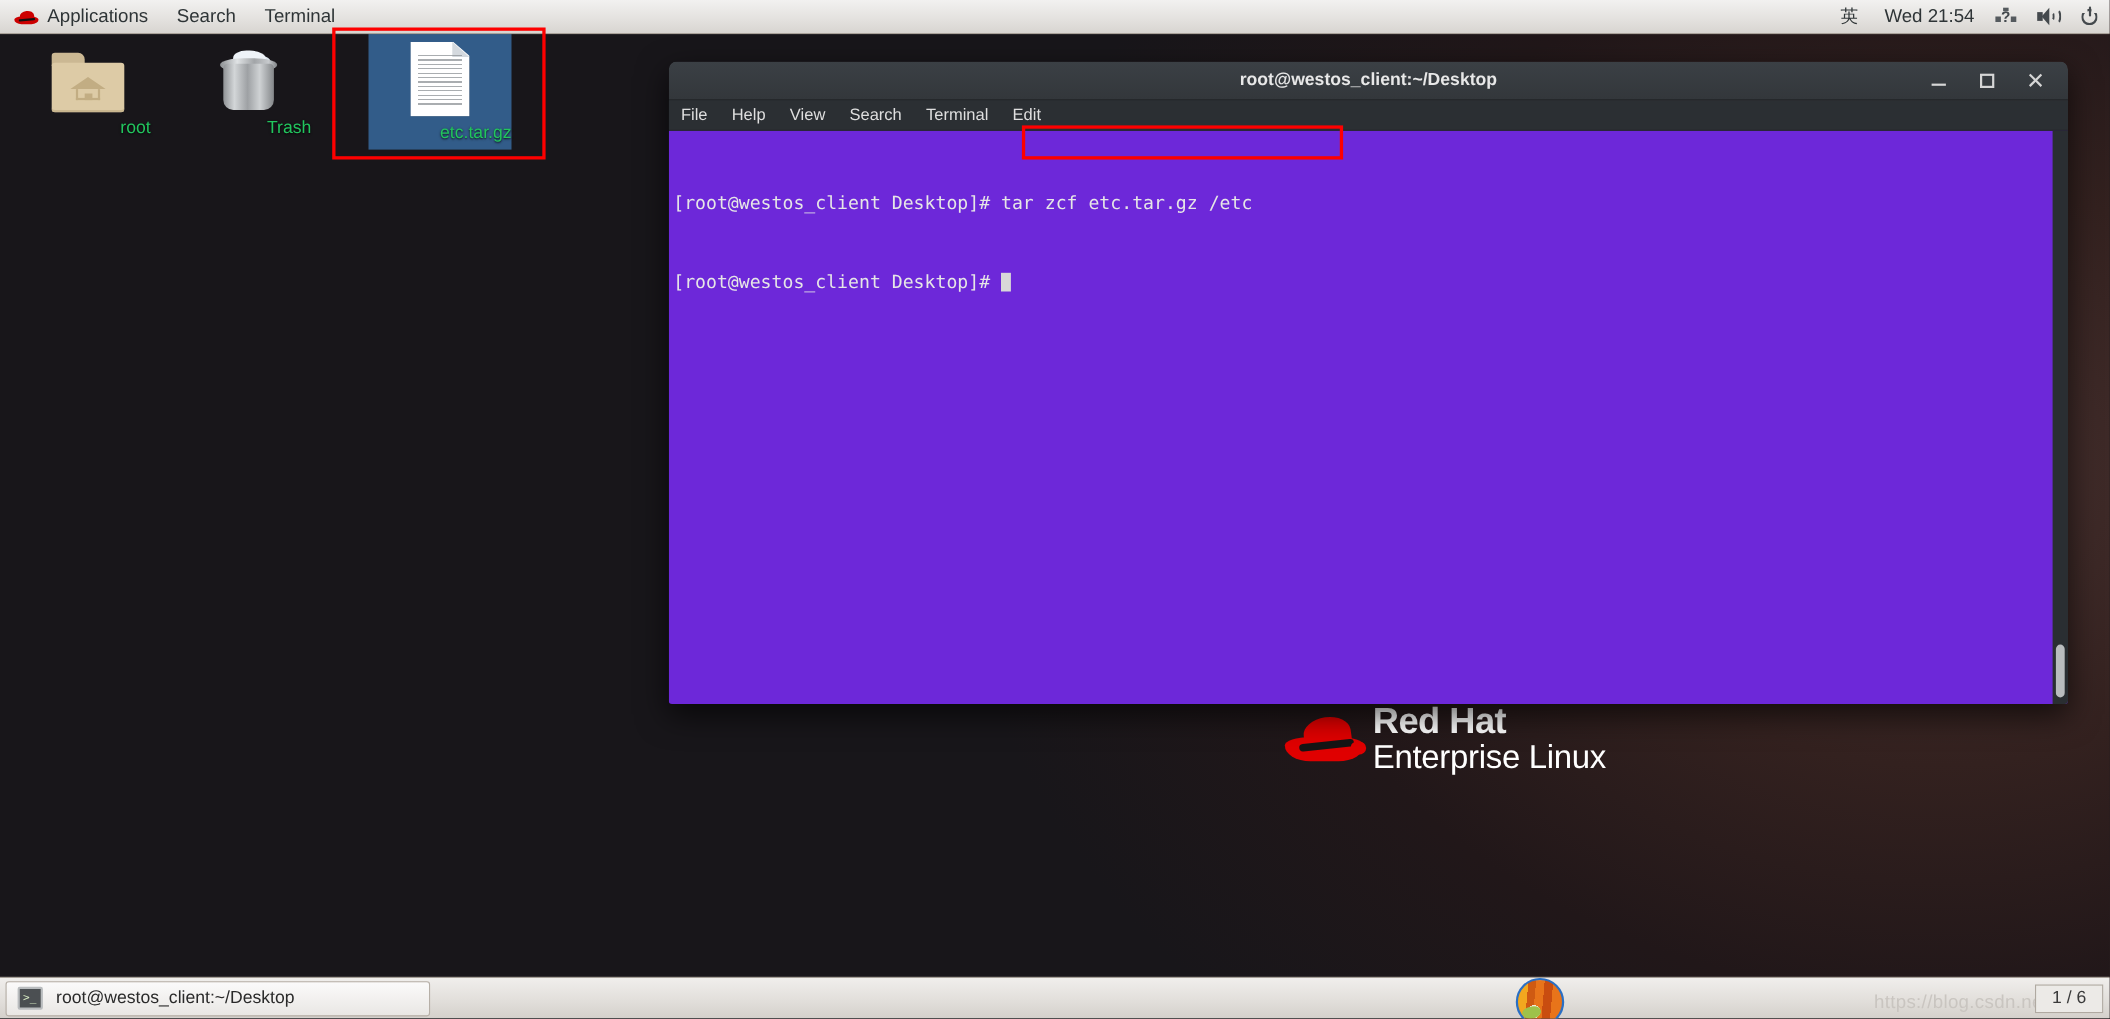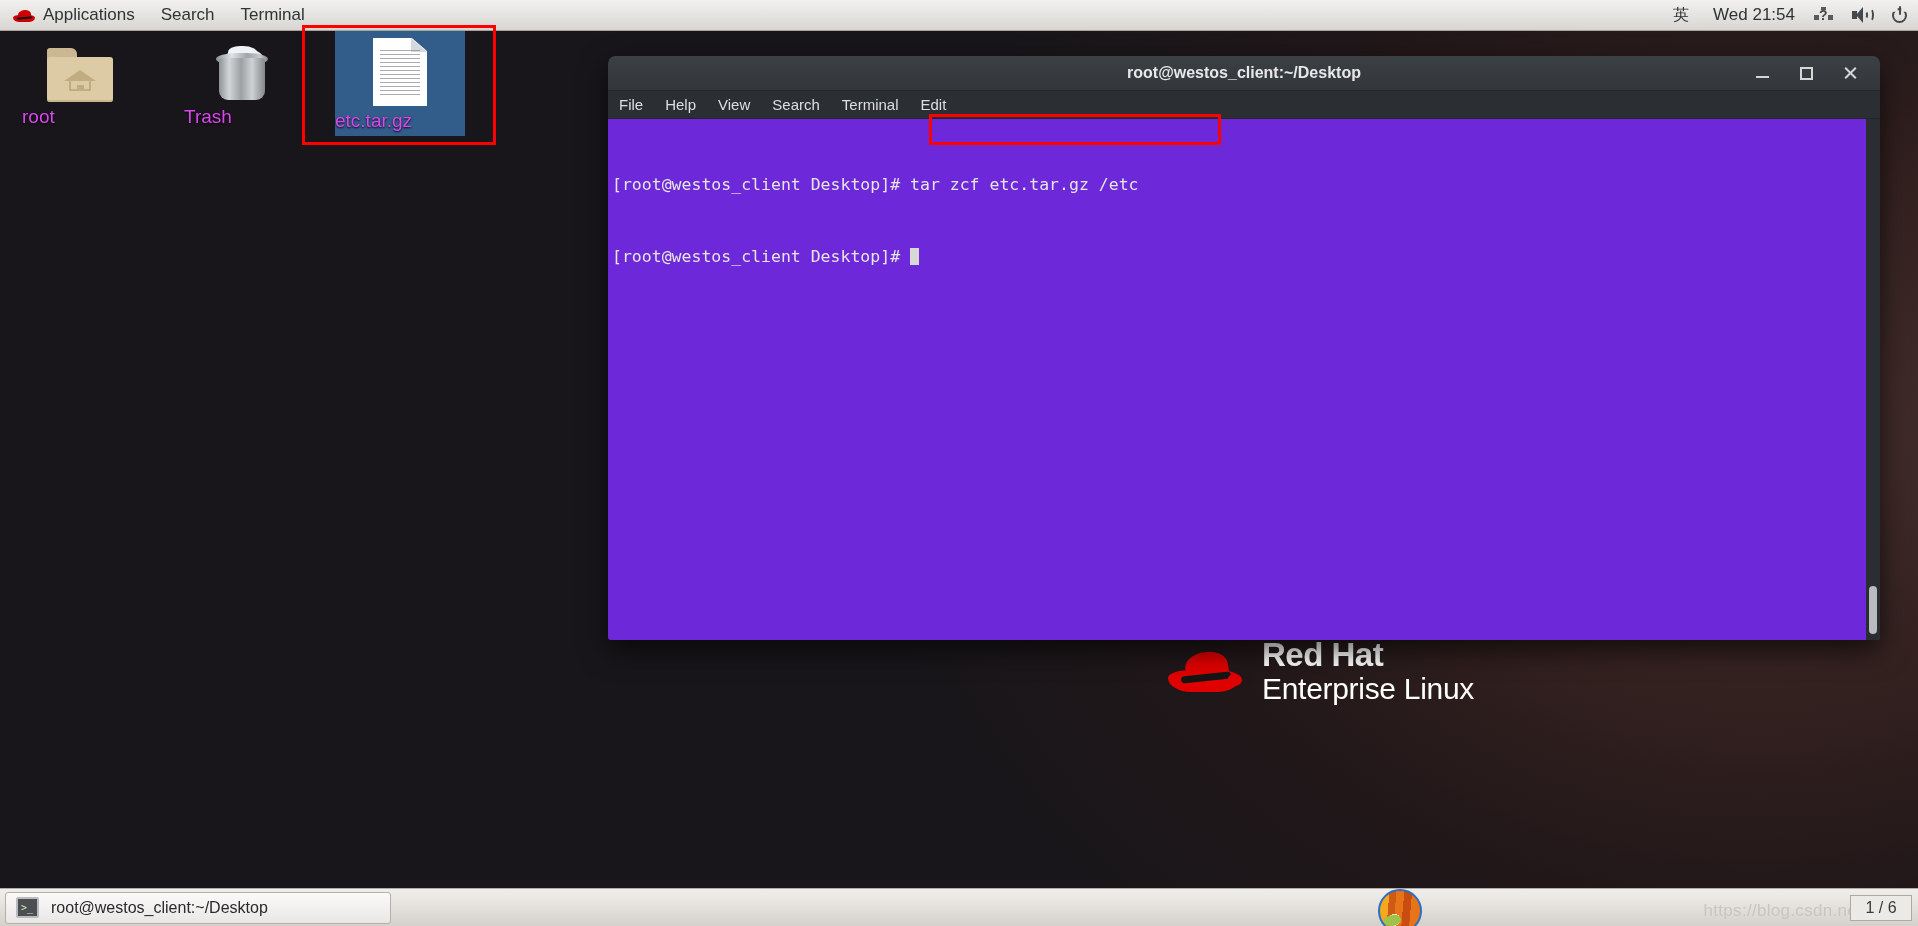--- a/index.html
+++ b/index.html
@@ -80,30 +80,30 @@
     border:2.2px solid #44494d; border-radius:50%;
     clip-path:polygon(0 25%,38% 25%,38% 0,62% 0,62% 25%,100% 25%,100% 100%,0 100%);
   }
   .pwr .bar{
     position:absolute; left:7.6px; top:0px; width:2.4px; height:9px;
     background:#44494d; border-radius:1px;
   }
 
   
   .desk-icon{
-    position:absolute; width:115px; text-align:left;
-    color:#d946ef; font-size:19px;
+    position:absolute; width:115px; text-align:right;
+    color:#22c55e; font-size:16px;
     text-shadow:0 1px 2px rgba(0,0,0,.9);
     cursor:default; user-select:none;
   }
   .desk-icon .glyph{ height:66px; display:flex; align-items:flex-end; justify-content:center; }
   .desk-icon .cap{ margin-top:6px; line-height:17px; }
 
   #icon-root{ left:22px; top:36px; }
-  #icon-trash{ left:184px; top:36px; }
+  #icon-trash{ left:168px; top:36px; }
   #icon-tar{ left:335px; top:31px; width:130px; padding:9px 0 7px;
              background:#3a6ea5cc; }
 
   
   .folder{ position:relative; width:66px; height:54px; }
   .folder .tab{
     position:absolute; left:0; top:0; width:30px; height:12px;
     background:#cbb893; border-radius:3px 6px 0 0;
   }
   .folder .body{
@@ -218,21 +218,21 @@
   }
 
   
   .anno{ position:absolute; border:3px solid #fe0000; z-index:60; pointer-events:none; }
   #anno-file{ left:302px; top:25px; width:194px; height:120px; }
   #anno-cmd { left:929px; top:114px; width:292px; height:31px; }
 
   
   #rhel-brand{
     position:absolute; left:1168px; top:634px; width:330px; height:76px;
-    display:flex; align-items:center; gap:22px; z-index:10;
+    display:flex; align-items:center; gap:8px; z-index:10;
   }
   .rh-hat{ position:relative; width:72px; height:48px; flex:none; }
   .rh-hat .brim{
     position:absolute; left:0; bottom:4px; width:72px; height:22px;
     background:#e00000; border-radius:50%/55% 55% 100% 100%;
   }
   .rh-hat .crown{
     position:absolute; left:17px; bottom:16px; width:43px; height:28px;
     background:#e00000; border-radius:62% 62% 18% 18%;
     transform:rotate(-8deg);

